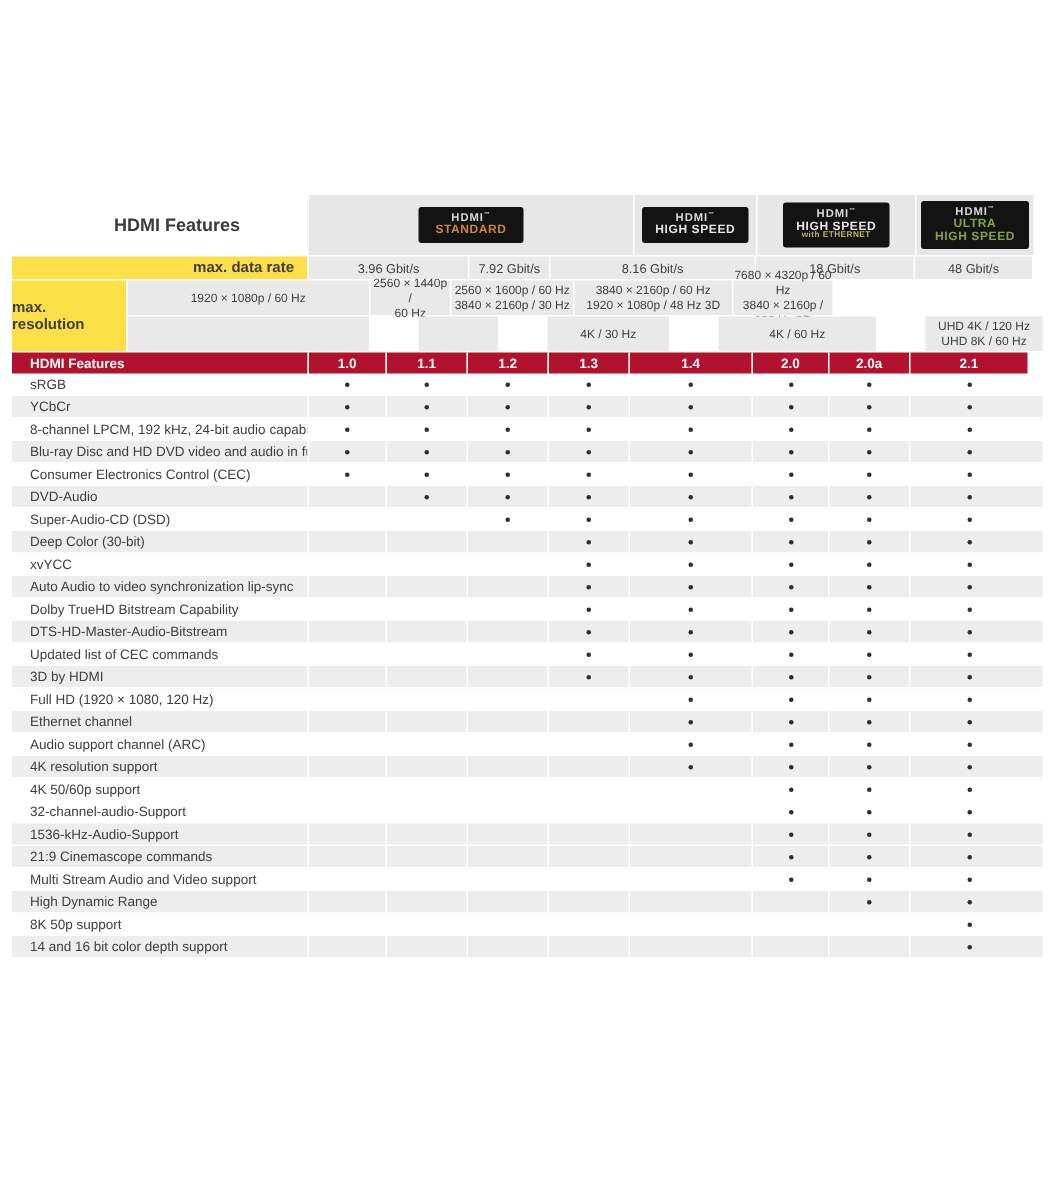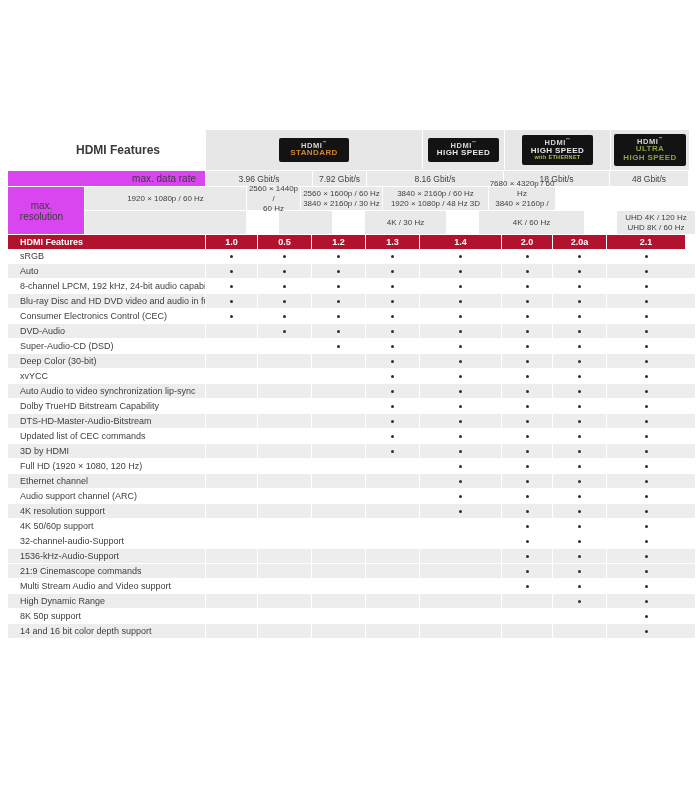--- a/index.html
+++ b/index.html
@@ -16,21 +16,21 @@
   .logo-group{background:#e7e7e7;display:flex;align-items:center;justify-content:center;}
   .hdmi-logo{background:#131313;border-radius:2px;padding:3px 9px 4px;display:flex;flex-direction:column;
     align-items:center;justify-content:center;line-height:1.05;min-width:52px;}
   .hdmi-top{color:#d6d6d6;font-weight:bold;font-size:7.5px;letter-spacing:.6px;}
   .hdmi-top sup{font-size:4px;}
   .hdmi-line{font-weight:bold;font-size:8px;letter-spacing:.4px;}
   .hdmi-sub{font-weight:bold;font-size:5.5px;letter-spacing:.3px;}
   
   #rate-row{height:15px;margin-top:1px;}
   .side-label{width:197px;box-sizing:border-box;display:flex;align-items:center;justify-content:flex-end;
-    padding-right:9px;font-size:10px;font-weight:normal;color:#3c3c3c;background:#d946ef;text-align:center;}
+    padding-right:9px;font-size:10px;font-weight:bold;color:#3c3c3c;background:#fde047;}
   .rate-cell{font-size:8.5px;color:#3f3f3f;background:#e9e9e9;}
   
   #res-band{margin-top:1px;display:flex;}
   #res-label{height:47px;}
   #res-rows{display:flex;flex-direction:column;flex:1;}
   .res-row{display:flex;height:23px;}
   .res-row + .res-row{margin-top:1px;gap:32px;}
   .res-cell{font-size:8px;color:#3f3f3f;background:#e9e9e9;flex-direction:column;line-height:10px;}
   
   #features-header{height:14px;margin-top:1px;}
@@ -127,21 +127,21 @@
             <div class="">UHD 4K / 120 Hz</div>
             <div class="">UHD 8K / 60 Hz</div>
           </div>
         </div>
       </div>
   </div>
 
   <div class="row" id="features-header">
     <div class="cell" id="fh-label">HDMI Features</div>
   <div class="cell sep" style="width: 52px;">1.0</div>
-      <div class="cell sep" style="width: 54px;">0.5</div>
+      <div class="cell sep" style="width: 54px;">1.1</div>
       <div class="cell sep" style="width: 54px;">1.2</div>
       <div class="cell sep" style="width: 54px;">1.3</div>
       <div class="cell sep" style="width: 82px;">1.4</div>
       <div class="cell sep" style="width: 51px;">2.0</div>
       <div class="cell sep" style="width: 54px;">2.0a</div>
       <div class="cell sep" style="width: 79px;">2.1</div>
     </div>
 
   <div id="features">
       <div class="row feat-row">
@@ -165,21 +165,21 @@
           <div class="dot"></div>
         </div>
         <div class="cell sep" style="width: 54px;">
           <div class="dot"></div>
         </div>
         <div class="cell sep" style="width: 79px;">
           <div class="dot"></div>
         </div>
       </div>
       <div class="row feat-row stripe">
-        <div class="feat-label">Auto</div>
+        <div class="feat-label">YCbCr</div>
         <div class="cell sep" style="width: 52px;">
           <div class="dot"></div>
         </div>
         <div class="cell sep" style="width: 54px;">
           <div class="dot"></div>
         </div>
         <div class="cell sep" style="width: 54px;">
           <div class="dot"></div>
         </div>
         <div class="cell sep" style="width: 54px;">

